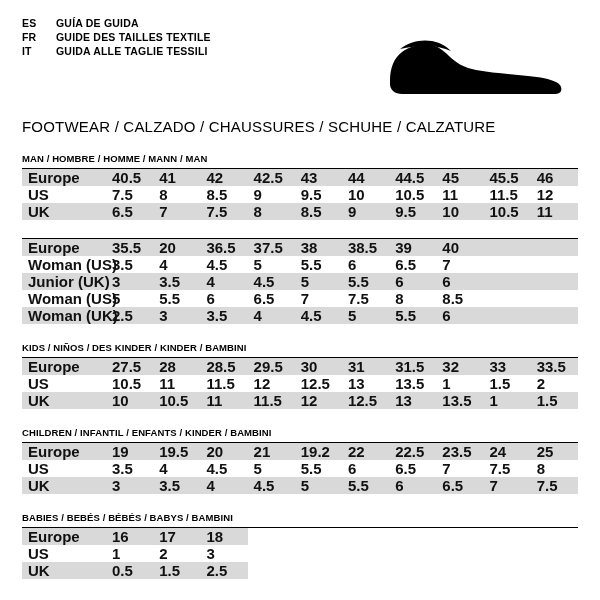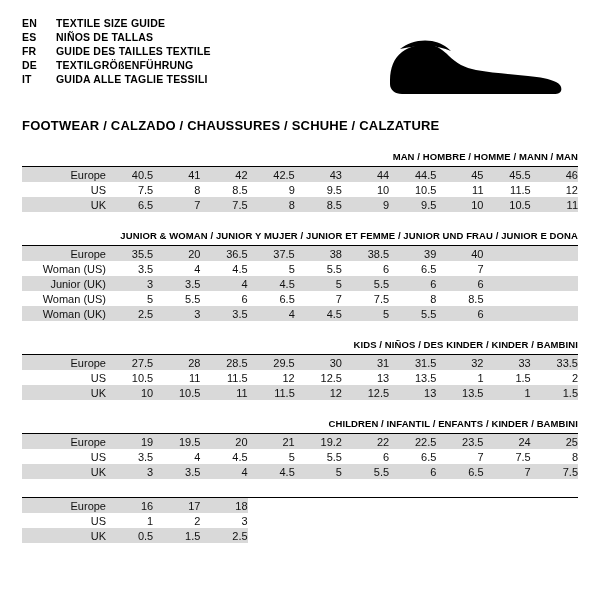--- a/index.html
+++ b/index.html
@@ -52,47 +52,47 @@
     width: 190px;
     height: 80px;
     margin-right: 8px;
     margin-top: 6px;
     display: flex;
     align-items: center;
     justify-content: flex-end;
   }
 
   .section-title {
-    font-size: 13px;
-    font-weight: bold;
+    font-size: 15px;
+    font-weight: normal;
     letter-spacing: 0.2px;
     margin-top: 14px;
   }
 
   
   .group {
     margin-top: 18px;
-    text-align: right;
   }
   .group-title {
     font-size: 9.5px;
     font-weight: bold;
     letter-spacing: 0.1px;
     padding-bottom: 4px;
   }
   .rule {
     height: 1px;
     background: #000000;
     width: 100%;
   }
   table.sizes {
     border-collapse: collapse;
     width: 100%;
     table-layout: fixed;
-    font-size: 11px;
+    font-size: 15px;
+    font-weight: bold;
   }
   table.sizes td {
     height: 15px;
     padding: 0 0 0 6px;
     vertical-align: middle;
     white-space: nowrap;
     color: #111111;
   }
   table.sizes tr.shaded td {
     background: #d9d9d9;
@@ -107,34 +107,26 @@
 </style>
 </head>
 <body>
 
 <div class="page">
 
   <div class="header">
     <table class="lang-table">
       <tbody>
         <tr>
-          <td class="lang-code">EN</td>
-          <td class="lang-title">TEXTILE SIZE GUIDE</td>
-        </tr>
-        <tr>
           <td class="lang-code">ES</td>
-          <td class="lang-title">NIÑOS DE TALLAS</td>
+          <td class="lang-title">GUÍA DE GUIDA</td>
         </tr>
         <tr>
           <td class="lang-code">FR</td>
           <td class="lang-title">GUIDE DES TAILLES TEXTILE</td>
-        </tr>
-        <tr>
-          <td class="lang-code">DE</td>
-          <td class="lang-title">TEXTILGRÖßENFÜHRUNG</td>
         </tr>
         <tr>
           <td class="lang-code">IT</td>
           <td class="lang-title">GUIDA ALLE TAGLIE TESSILI</td>
         </tr>
       </tbody>
     </table>
 
     <div class="shoe-wrap">
       <svg width="190" height="80" viewBox="0 0 190 80" xmlns="http://www.w3.org/2000/svg" aria-hidden="true">
@@ -188,21 +180,20 @@
           <td>9.5</td>
           <td>10</td>
           <td>10.5</td>
           <td>11</td>
         </tr>
       </tbody>
     </table>
   </div>
 
   <div class="group">
-    <div class="group-title">JUNIOR &amp; WOMAN / JUNIOR Y MUJER / JUNIOR ET FEMME / JUNIOR UND FRAU / JUNIOR E DONA</div>
     <div class="rule"></div>
     <table class="sizes">
       <tbody>
         <tr class="shaded">
           <td class="label">Europe</td>
           <td>35.5</td>
           <td>20</td>
           <td>36.5</td>
           <td>37.5</td>
           <td>38</td>
@@ -358,20 +349,21 @@
           <td>6</td>
           <td>6.5</td>
           <td>7</td>
           <td>7.5</td>
         </tr>
       </tbody>
     </table>
   </div>
 
   <div class="group">
+    <div class="group-title">BABIES / BEBÉS / BÉBÉS / BABYS / BAMBINI</div>
     <div class="rule"></div>
     <table class="sizes babies">
       <tbody>
         <tr class="shaded">
           <td class="label">Europe</td>
           <td>16</td>
           <td>17</td>
           <td>18</td>
           <td class="empty-cell"></td>
           <td class="empty-cell"></td>

